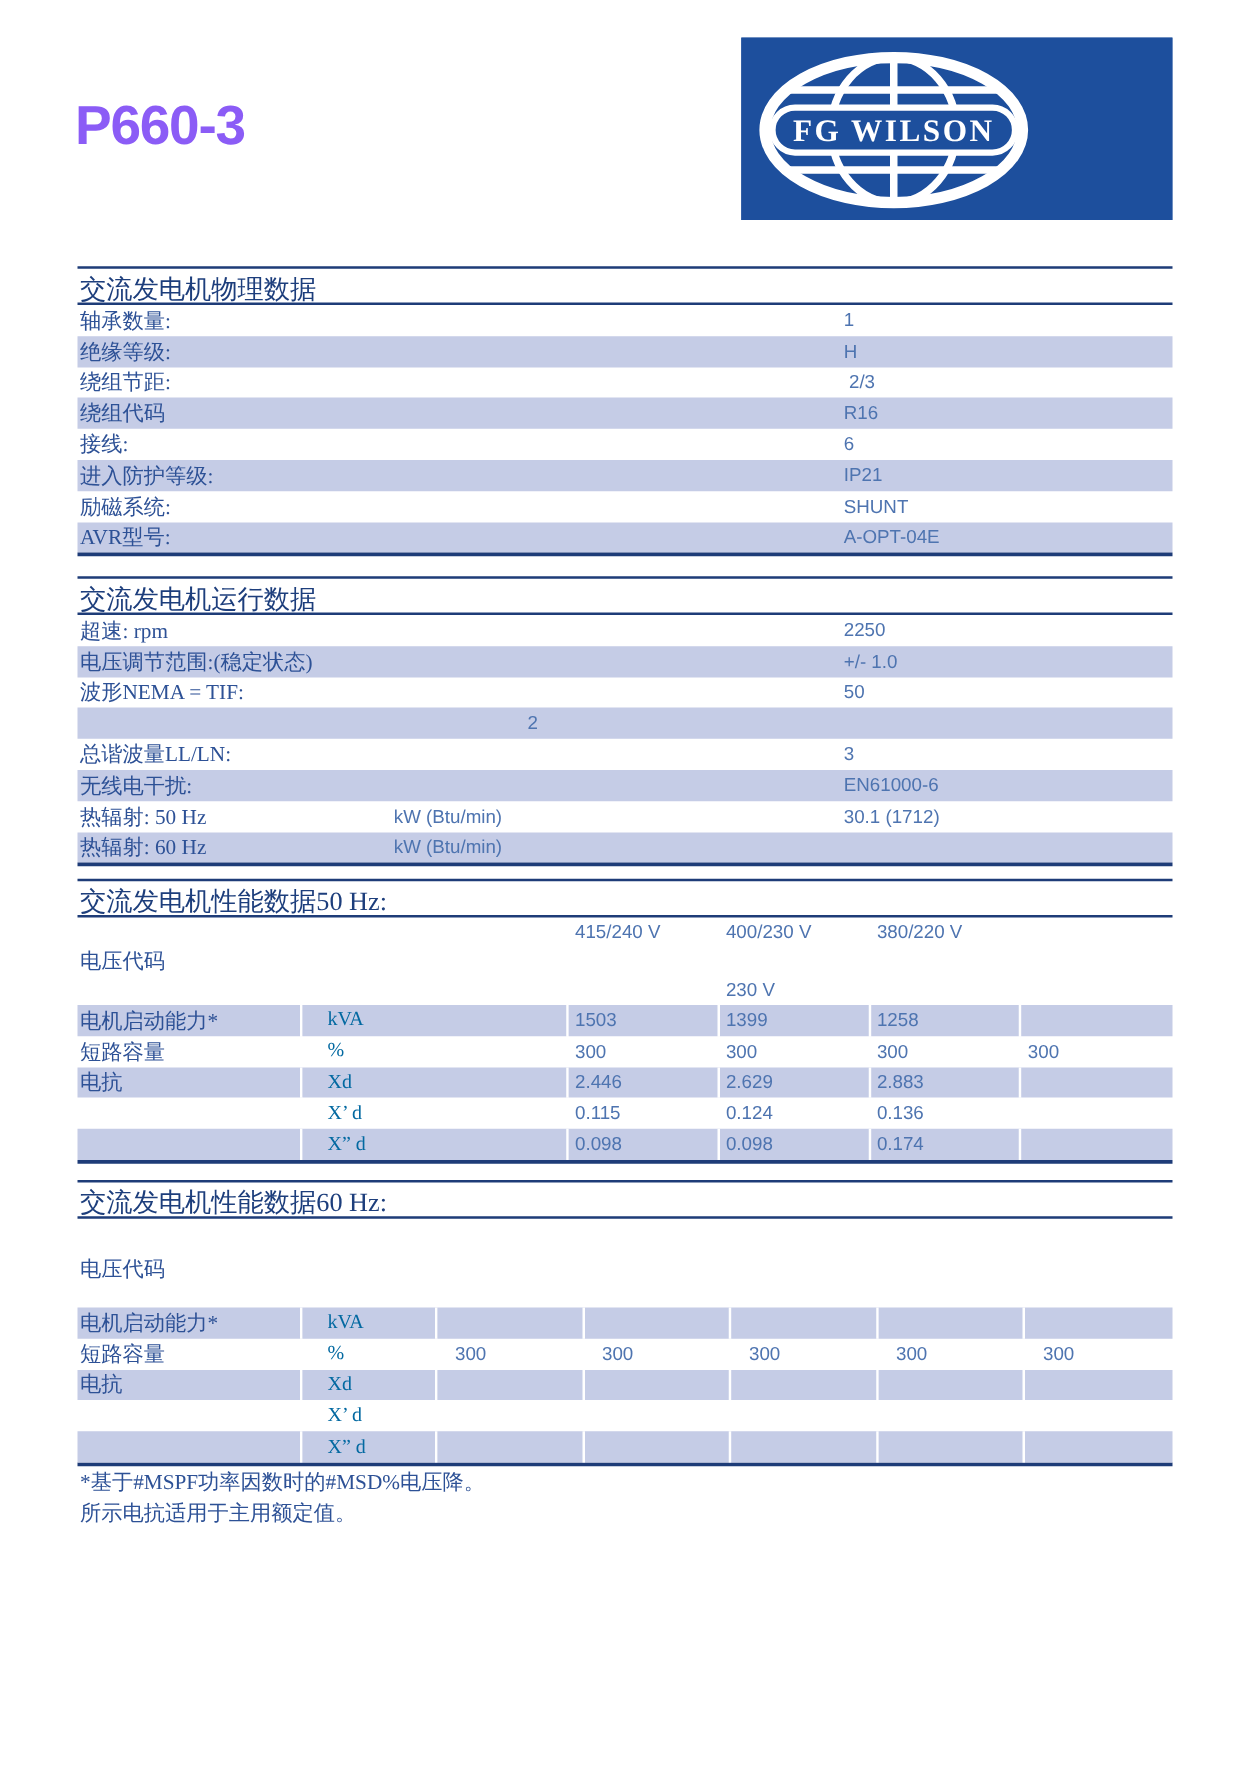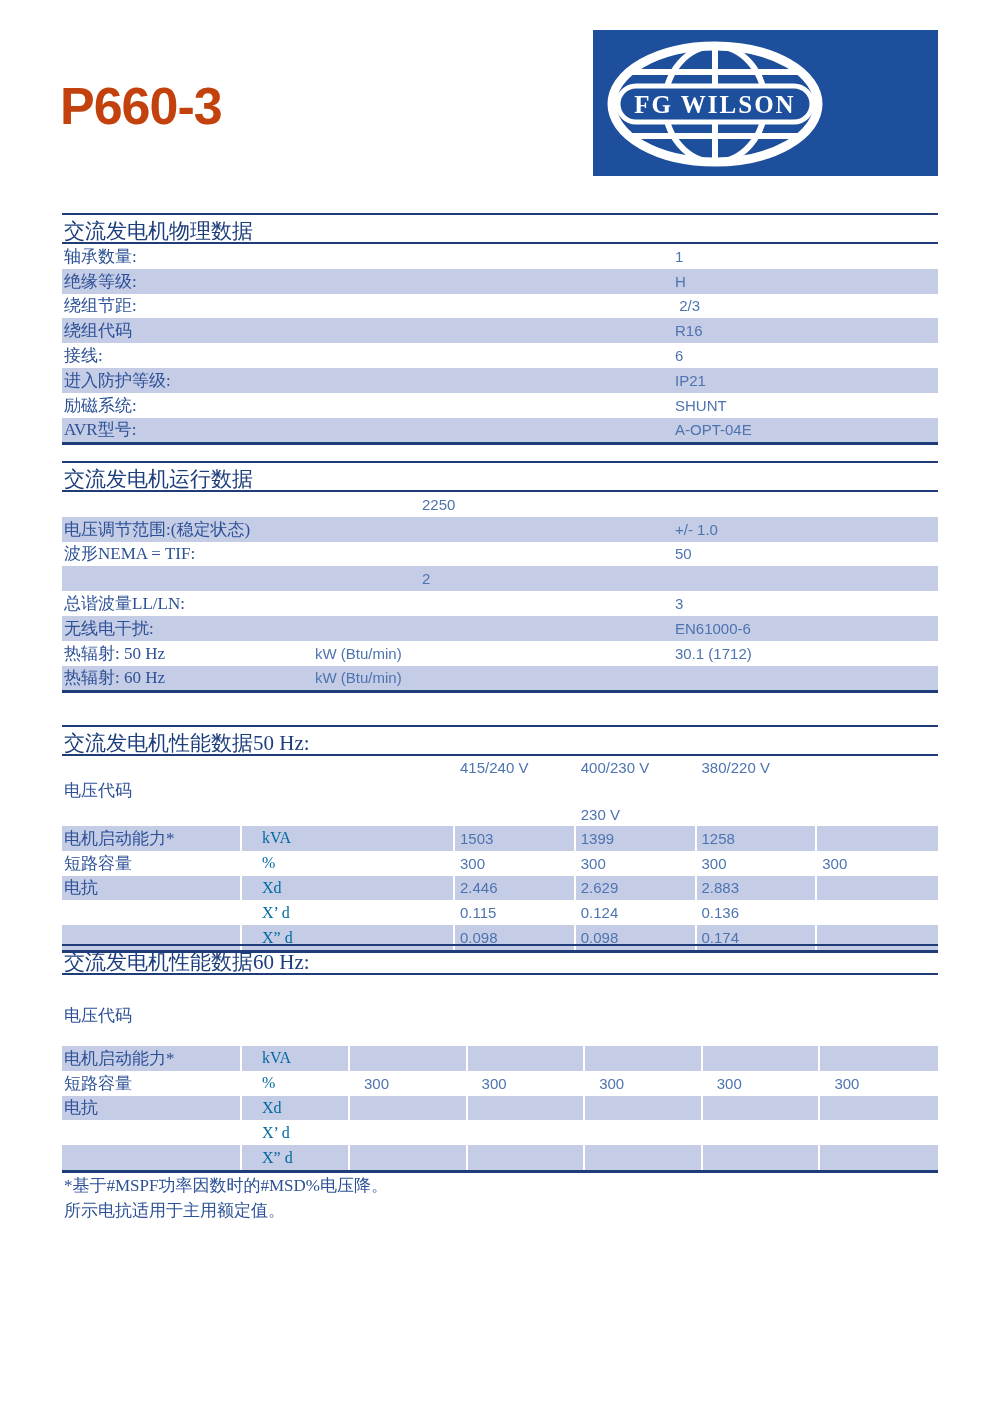--- a/index.html
+++ b/index.html
@@ -3,21 +3,21 @@
 <meta charset="utf-8">
 <style>
   html,body { margin:0; padding:0; background:#ffffff; }
   .page {
     position:relative; width:1000px; height:1414px; background:#ffffff;
     font-family:"Liberation Sans","DejaVu Sans",sans-serif; overflow:hidden;
   }
   .doc-title {
     position:absolute; left:60px; top:76px;
     font-family:"Liberation Sans",sans-serif; font-weight:bold;
-    font-size:52px; letter-spacing:-1px; color:#c2410c;text-align:center;
+    font-size:44px; letter-spacing:-1px; color:#8b5cf6;text-align:center;
   }
   .logo { position:absolute; left:593px; top:30px; width:345px; height:146px; background:#1d4f9d; }
   .logo svg { display:block; width:100%; height:100%; }
 
   .section { position:absolute; left:62px; width:876px; }
   .sec-title {
     box-sizing:border-box; height:31px;
     border-top:2px solid #1e3c78; border-bottom:2.5px solid #1e3c78;
     padding:2px 0 0 2px;
     font-family:"Liberation Serif","DejaVu Serif",serif;
@@ -131,20 +131,21 @@
     <div class="srow shaded">
       <div class="lbl">AVR型号:</div>
       <div class="val">A-OPT-04E</div>
     </div>
     <div class="sec-rule"></div>
   </div>
 
   <div class="section s2" style="top:461px">
     <div class="sec-title">交流发电机运行数据</div>
     <div class="srow">
+      <div class="lbl">超速: rpm</div>
       <div class="unit"></div>
       <div class="val">2250</div>
     </div>
     <div class="srow shaded">
       <div class="lbl">电压调节范围:(稳定状态)</div>
       <div class="unit"></div>
       <div class="val">+/- 1.0</div>
     </div>
     <div class="srow">
       <div class="lbl">波形NEMA = TIF:</div>
@@ -171,21 +172,21 @@
       <div class="val">30.1 (1712)</div>
     </div>
     <div class="srow shaded">
       <div class="lbl">热辐射: 60 Hz</div>
       <div class="unit">kW (Btu/min)</div>
       <div class="val"></div>
     </div>
     <div class="sec-rule"></div>
   </div>
 
-  <div class="section s3" style="top:725px">
+  <div class="section s3" style="top:703px">
     <div class="sec-title">交流发电机性能数据50 Hz:</div>
     <div class="vh-row top">
       <div class="vh-cell">415/240 V</div>
       <div class="vh-cell">400/230 V</div>
       <div class="vh-cell">380/220 V</div>
       <div class="vh-cell"></div>
     </div>
     <div class="vcode">电压代码</div>
     <div class="vh-row sub">
       <div class="vh-cell"></div>

